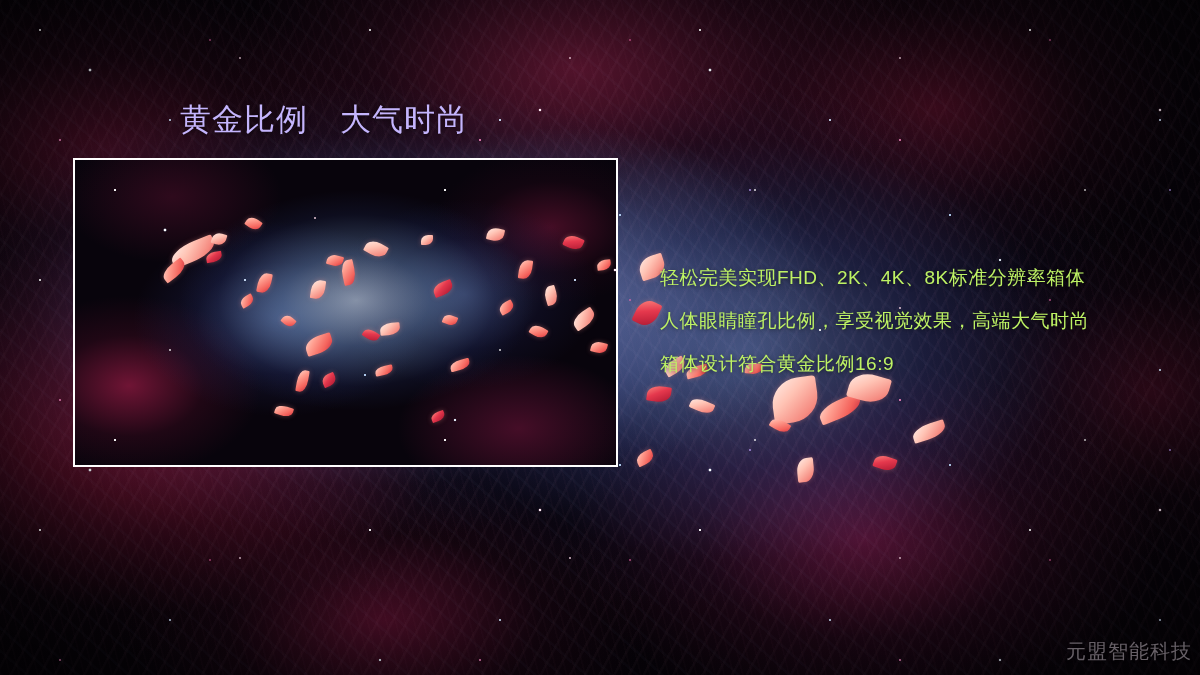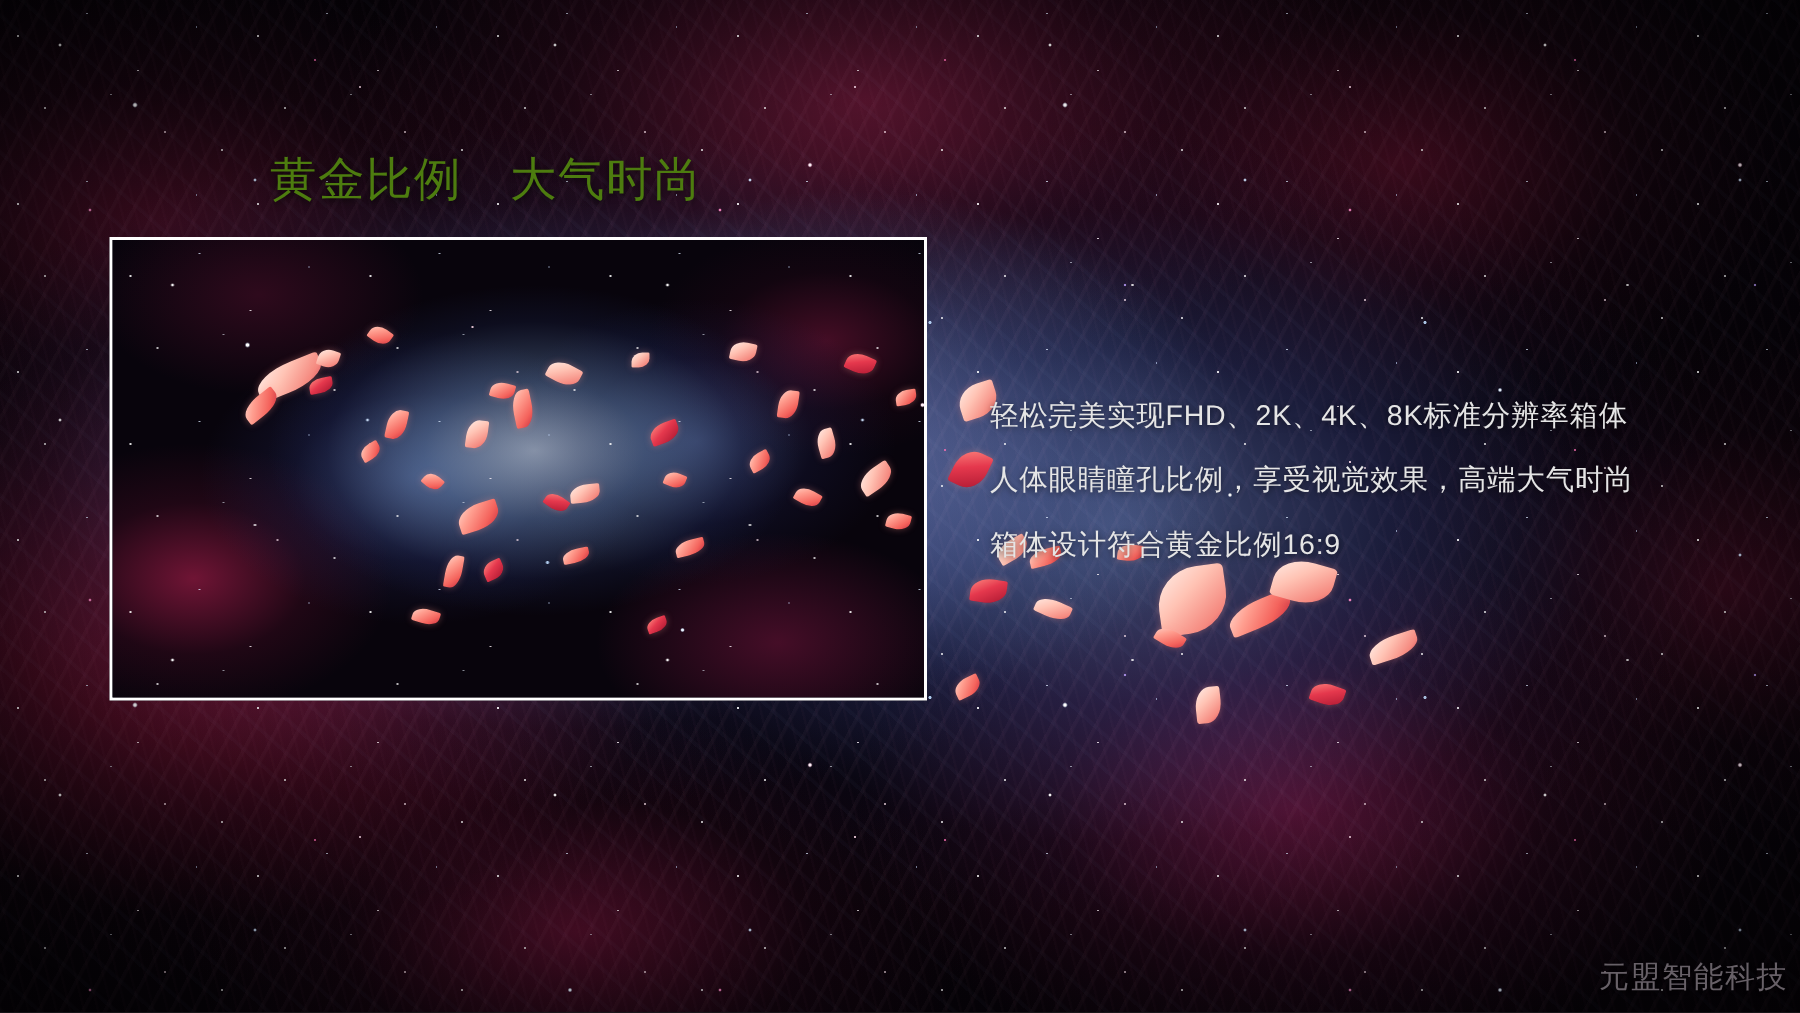--- a/index.html
+++ b/index.html
@@ -98,21 +98,21 @@
     background-size: 420px 260px;
   }
 
   
   .slide-title {
     position: absolute;
     left: 180px;
     top: 100px;
     font-size: 31px;
     line-height: 40px;
-    color: #4d7c0f;
+    color: #c4b5fd;
     letter-spacing: 1px;
     white-space: pre;
     text-shadow: 0 1px 5px rgba(0,0,0,0.65);
   }
 
   
   .photo-frame {
     position: absolute;
     left: 73px;
     top: 158px;
@@ -154,21 +154,21 @@
   }
 
   
   .body-text {
     position: absolute;
     left: 660px;
     top: 256px;
     width: 500px;
   }
   .body-line {
-    color: #e5e5e5;
+    color: #bef264;
     font-size: 19px;
     line-height: 43px;
     letter-spacing: 0.5px;
     white-space: nowrap;
     text-shadow: 0 1px 4px rgba(0,0,0,0.55);
   }
 
   
   .watermark {
     position: absolute;

